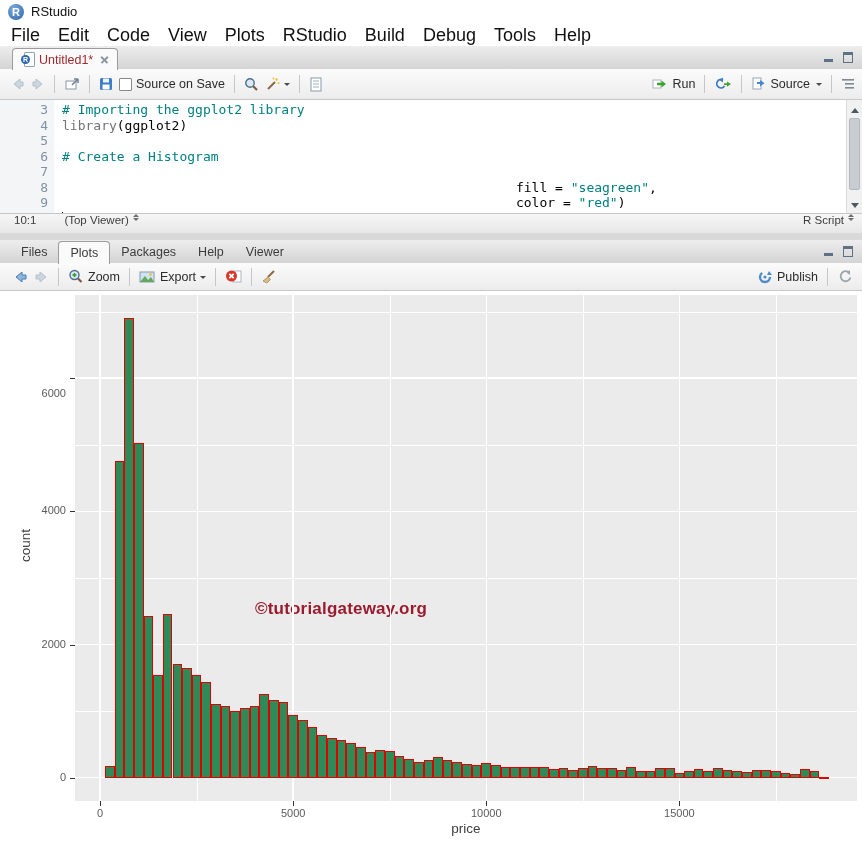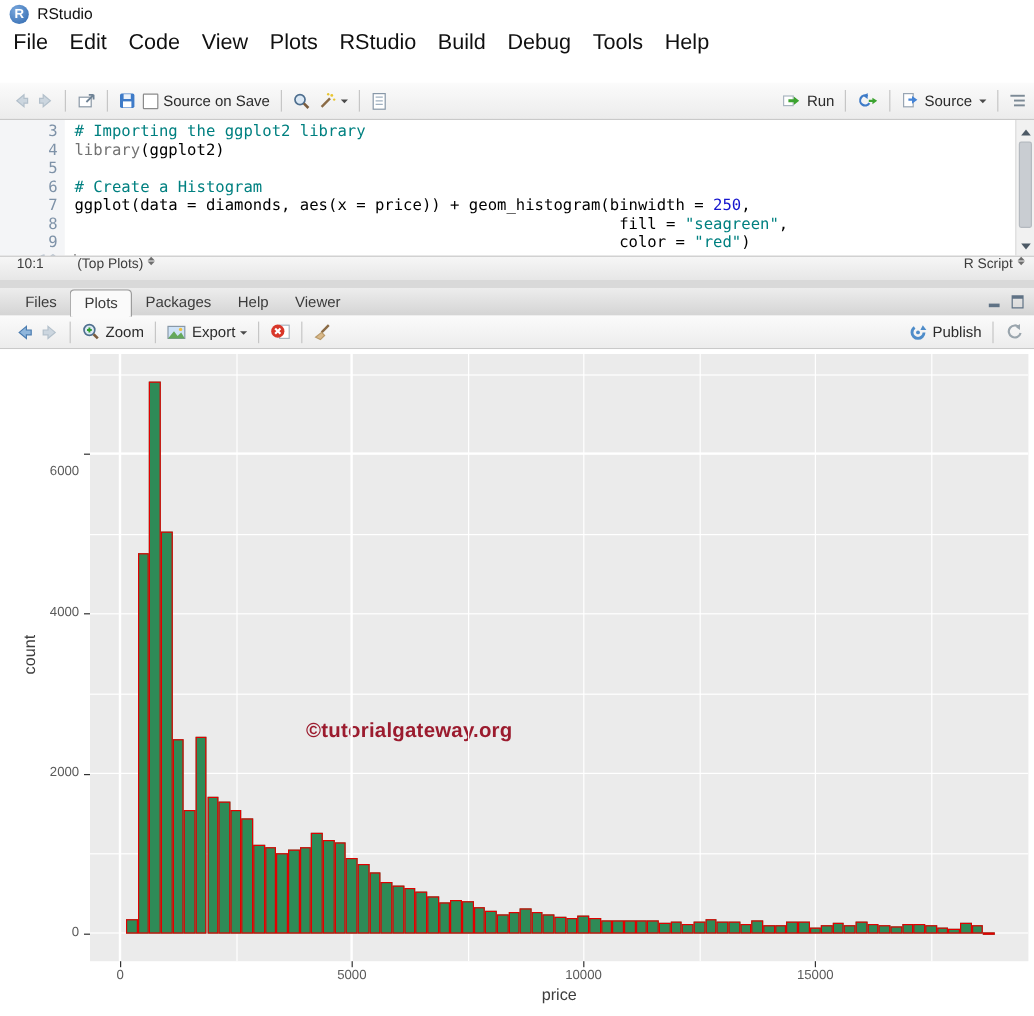--- a/index.html
+++ b/index.html
@@ -107,20 +107,41 @@
       <div class="menu-item">Code</div>
       <div class="menu-item">View</div>
       <div class="menu-item">Plots</div>
       <div class="menu-item">RStudio</div>
       <div class="menu-item">Build</div>
       <div class="menu-item">Debug</div>
       <div class="menu-item">Tools</div>
       <div class="menu-item">Help</div>
     </div>
 
+  <div class="tabstrip src-tabstrip">
+    <div class="doc-tab">
+      <div class="doc-icon">
+        <div class="page"></div>
+          <div class="rb"><span>R</span></div>
+      </div>
+      <span class="title">Untitled1*</span>
+      <span class="close-x">
+          <i></i>
+          <i></i>
+        </span>
+    </div>
+    <div class="pane-btns">
+      <div class="pb pb-min">
+          <div></div>
+        </div>
+      <div class="pb pb-max">
+          <div></div>
+        </div>
+    </div>
+  </div>
 
   <div class="toolbar src-toolbar">
     <div style="width:8px"></div>
     <div class="tb-btn">
       <svg width="14" height="14">
           <path d="M9 2 L3 7 L9 12 L9 9 L12 9 L12 5 L9 5 Z" fill="#ccd6df" stroke="#b3c0cb"></path>
         </svg>
     </div>
     <div class="tb-btn">
       <svg width="14" height="14">
@@ -225,21 +246,20 @@
         <div class="code-row" style="top: 33px;">
           <div class="ln">5</div>
           <div class="code"></div>
         </div>
         <div class="code-row" style="top: 48.5px;">
           <div class="ln">6</div>
           <div class="code"><span class="c-comment"># Create a Histogram</span></div>
         </div>
         <div class="code-row" style="top: 64px;">
           <div class="ln">7</div>
-          <div class="code"><span class="c-plain">ggplot(data = diamonds, aes(x = price)) + geom_histogram(binwidth = </span><span class="c-number">250</span><span class="c-plain">,</span></div>
         </div>
         <div class="code-row" style="top: 79.5px;">
           <div class="ln">8</div>
           <div class="code"><span class="c-plain">                                                          fill = </span><span class="c-string">"seagreen"</span><span class="c-plain">,</span></div>
         </div>
         <div class="code-row" style="top: 95px;">
           <div class="ln">9</div>
           <div class="code"><span class="c-plain">                                                          color = </span><span class="c-string">"red"</span><span class="c-plain">)</span></div>
         </div>
         <div class="code-row" style="top: 110.5px;">
@@ -254,21 +274,21 @@
         </div>
       <div class="thumb"></div>
       <div class="scroll-btn" style="bottom:0">
           <div class="tri-down"></div>
         </div>
     </div>
   </div>
 
   <div class="statusbar">
     <span style="margin-left:14px">10:1</span>
-    <span style="margin-left:28px"><span>(Top Plots)</span></span>
+    <span style="margin-left:28px"><span>(Top Viewer)</span></span>
     <span class="updown">
         <i class="u"></i>
         <i class="d"></i>
       </span>
     <div style="flex:1"></div>
     <span><span>R Script</span></span>
     <span class="updown" style="margin-right:8px">
         <i class="u"></i>
         <i class="d"></i>
       </span>

